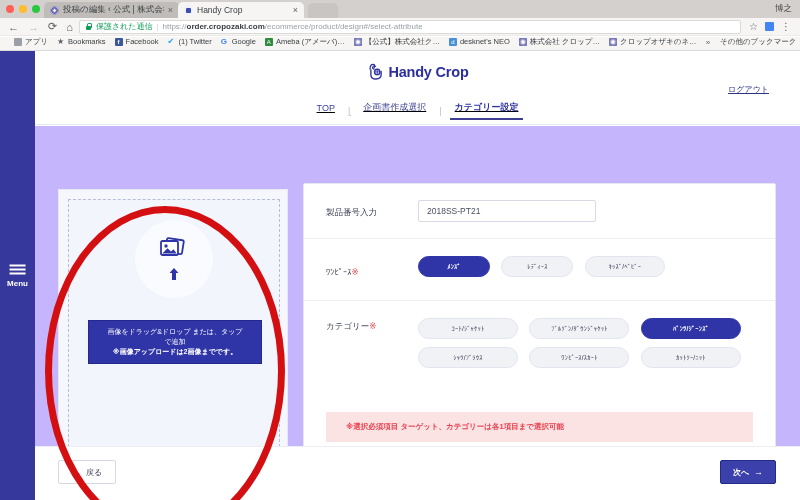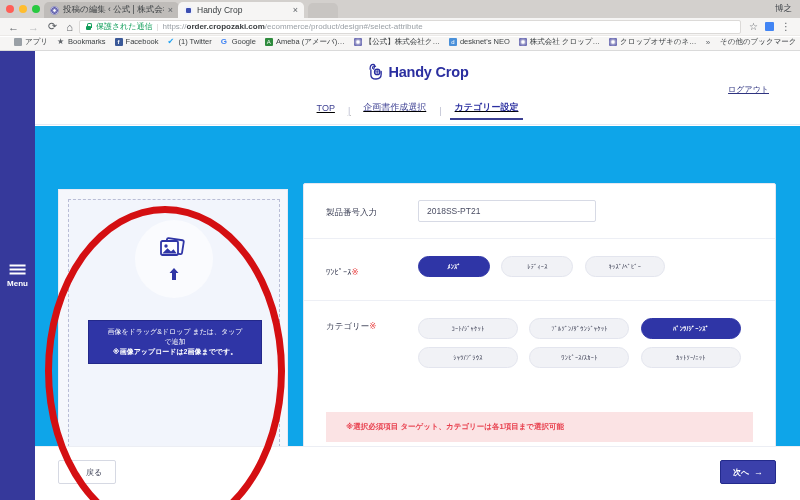--- a/index.html
+++ b/index.html
@@ -137,21 +137,21 @@
     gap:0; border-bottom:1px solid #e7e9f3;text-decoration:underline;
   }
   .nav-tab { font-size:9px; color:#3c3f92; padding:0 13px 6px 13px; position:relative; white-space:nowrap; }
   .nav-tab.current { font-weight:bold; color:#2b2fa0;text-align:right; }
   .nav-tab.current:after {
     content:""; position:absolute; left:8px; right:8px; bottom:0; height:2px; background:#3c3f92;
   }
   .nav-sep { font-size:9px; color:#b9bccf; }
 
   .body-area {
-    position:absolute; top:75px; left:0; width:765px; height:374px; background:#0ea5e9;
+    position:absolute; top:75px; left:0; width:765px; height:374px; background:#c4b5fd;
   }
 
   
   .upload-col {
     position:absolute; left:23px; top:63px; width:230px; height:325px;
     background:#f5f7fc; border:1px solid #e6eaf4;
   }
   .dropzone {
     position:absolute; left:9px; top:9px; width:212px; height:263px;
     border:1px dashed #b9bdd6; background:#f2f5fc;

